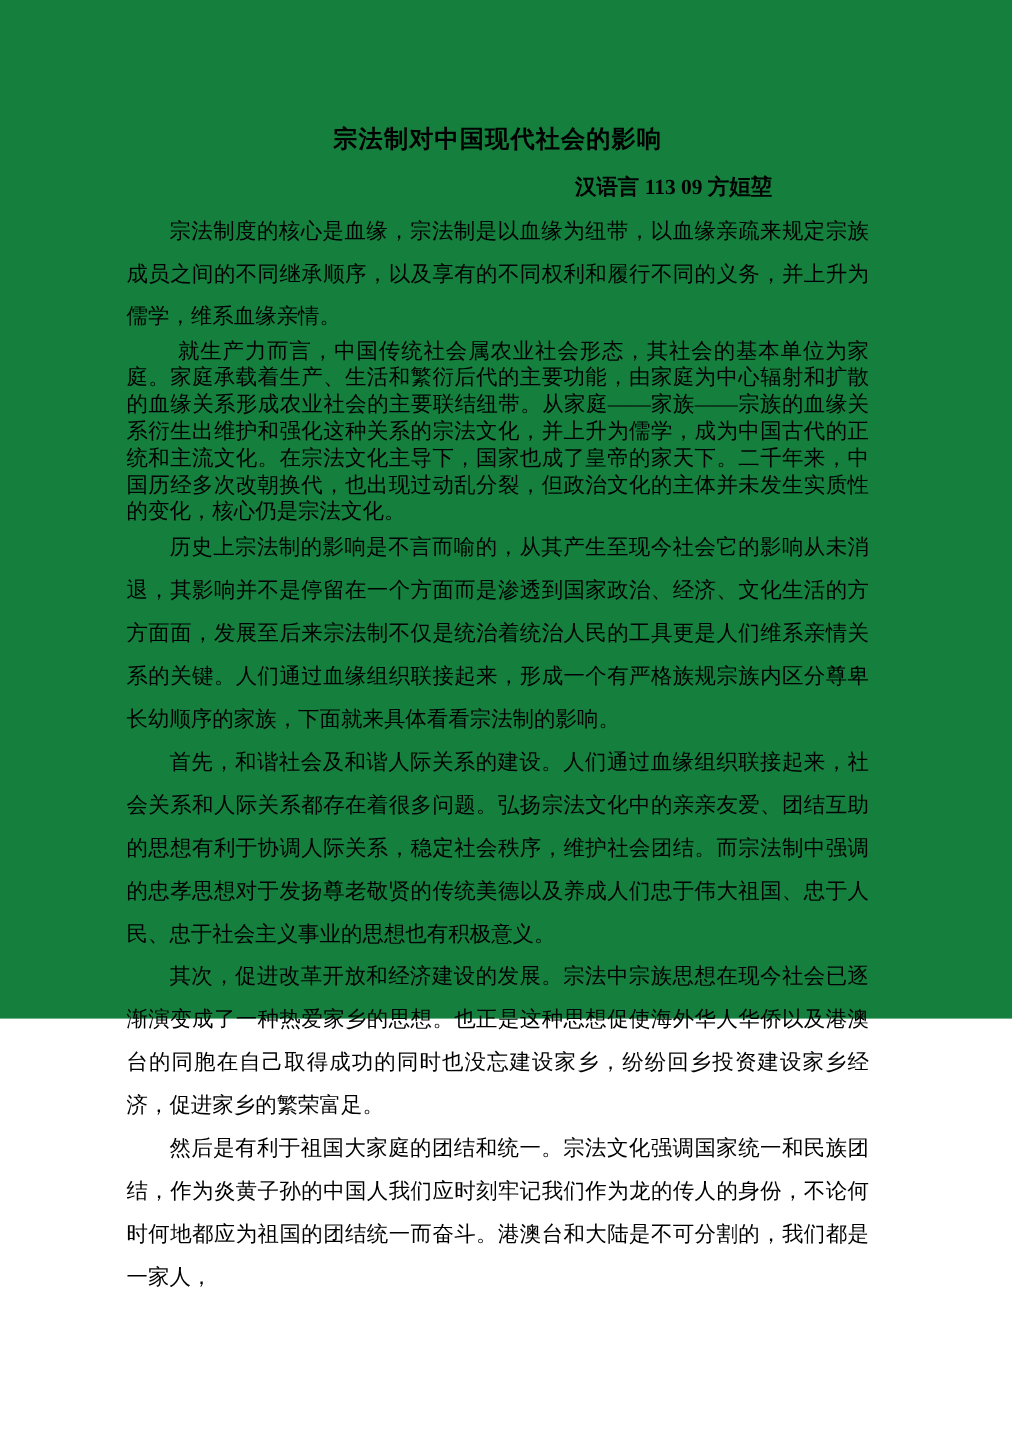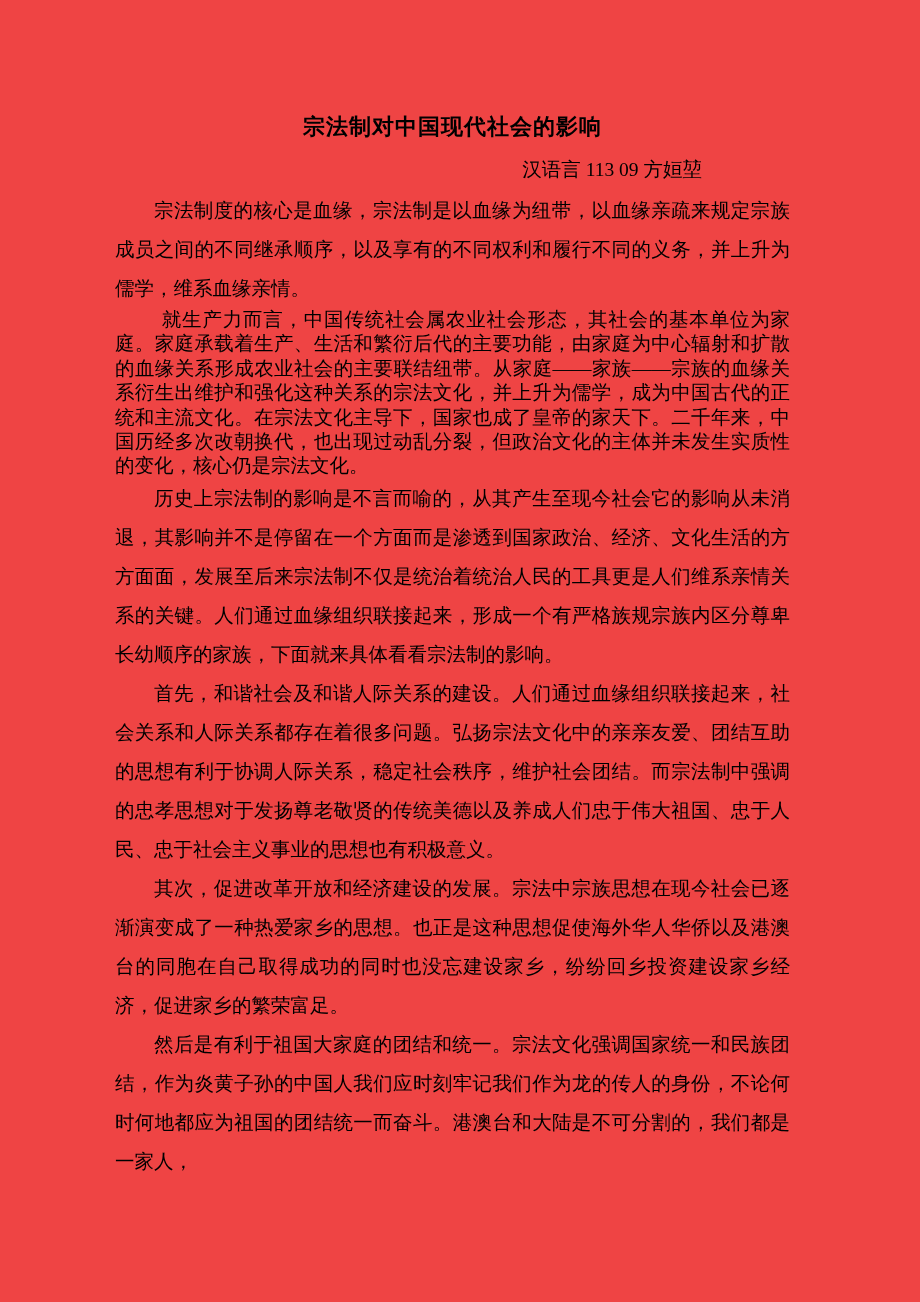--- a/index.html
+++ b/index.html
@@ -10,34 +10,34 @@
   body {
     width: 920px;
     height: 1302px;
     font-family: "Liberation Serif", "DejaVu Serif", serif;
     color: #000000;
     overflow: hidden;
   }
   .page {
     box-sizing: border-box;
     width: 920px;
-    height: 1302px;
+    height: 926px;
     padding: 112px 130px 60px 115px;
-    background: #ef4444;
+    background: #15803d;
   }
   .doc-title {
     font-size: 22px;
     font-weight: bold;
     text-align: center;
     margin: 0 0 14px 0;
     letter-spacing: 1px;
   }
   .byline {
     font-size: 19.5px;
-    font-weight: normal;
+    font-weight: bold;
     text-align: right;
     padding-right: 88px;
     margin: 0 0 8px 0;
   }
   p.body-par {
     font-size: 19.5px;
     line-height: 2.0;
     text-align: justify;
     text-indent: 2em;
     margin: 0;

